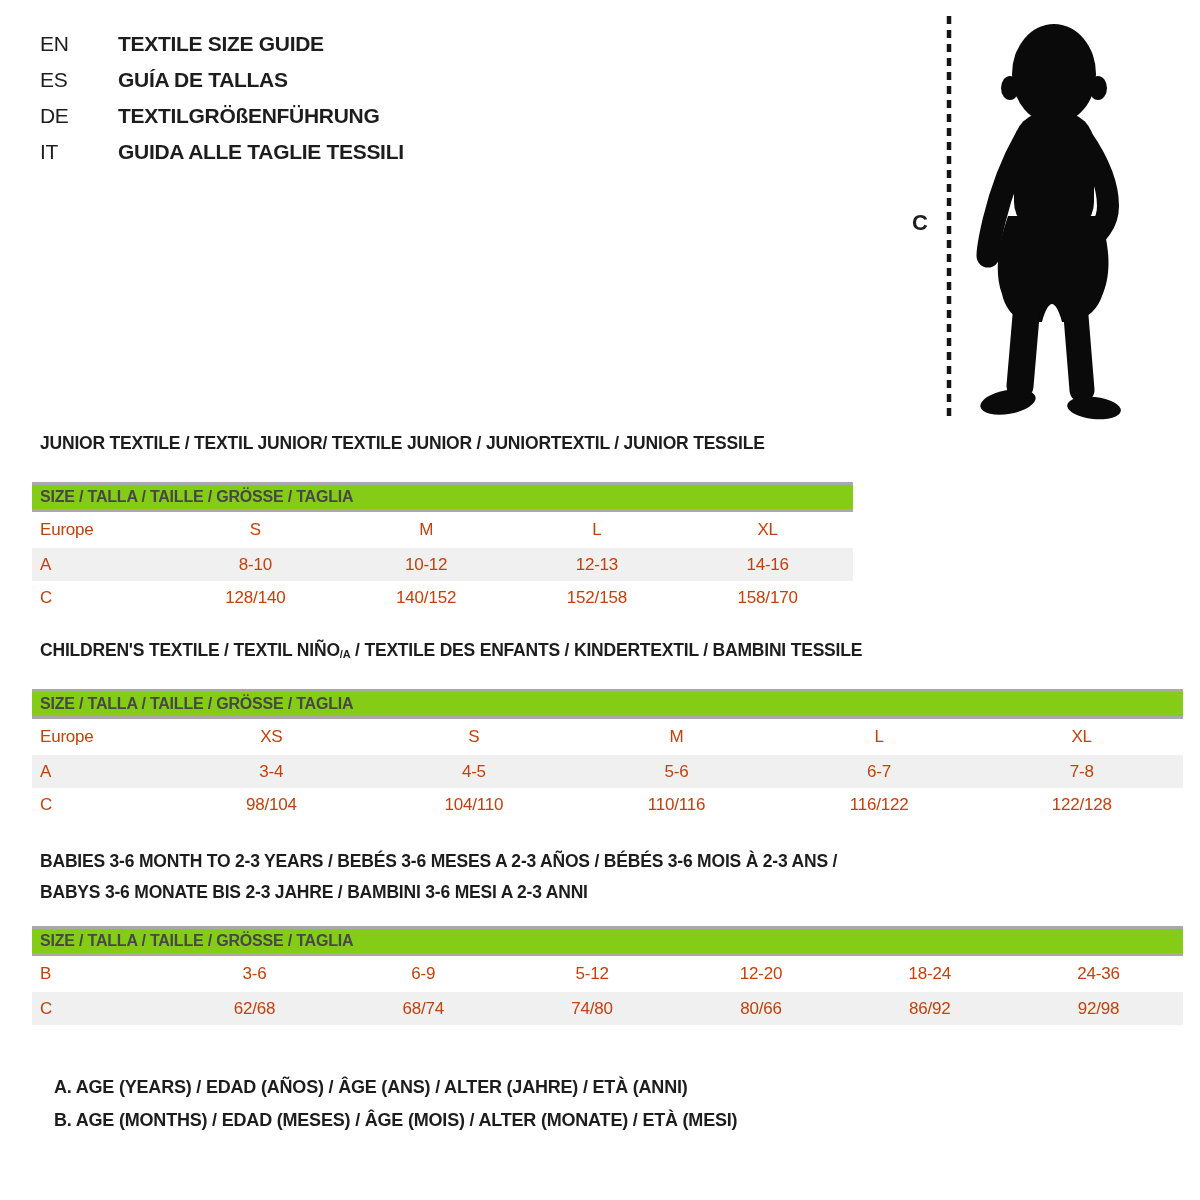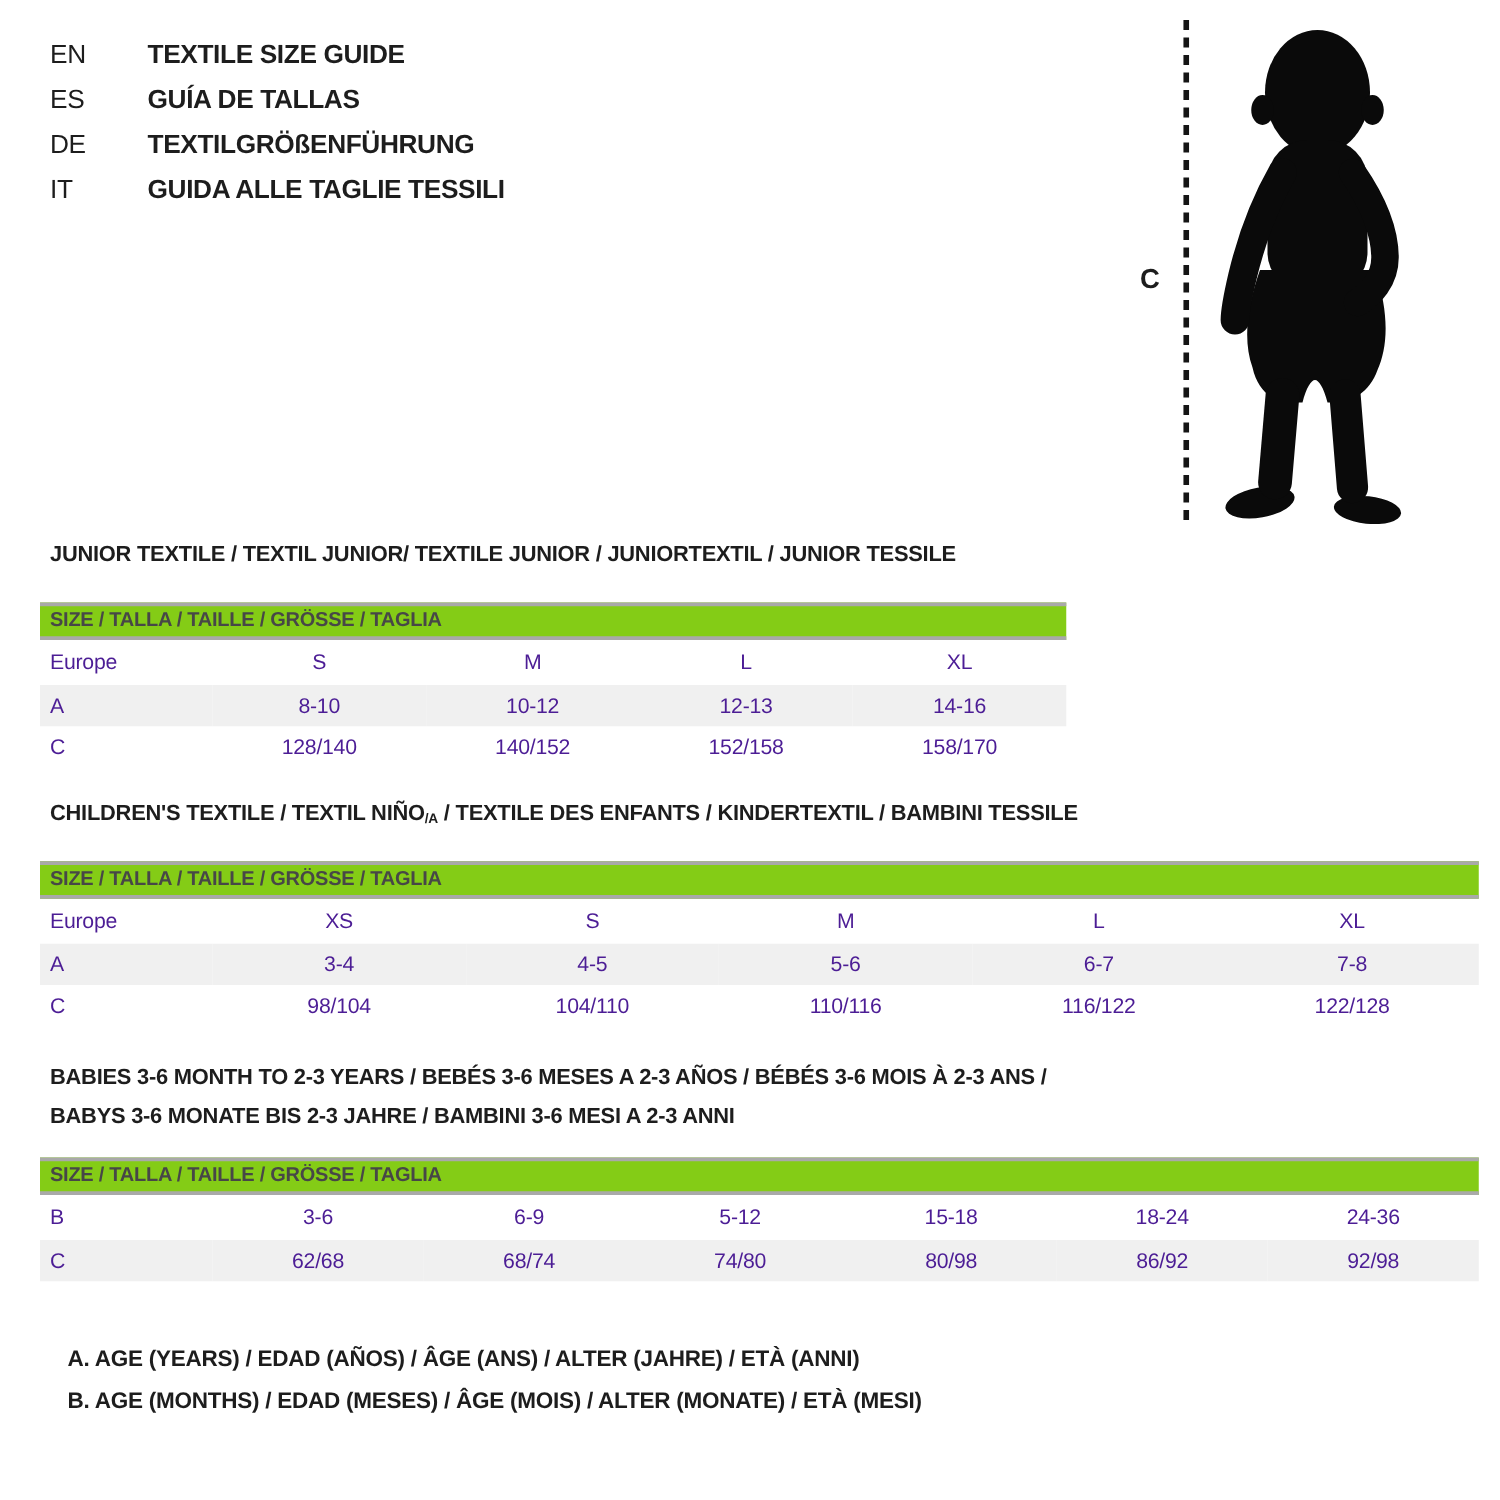--- a/index.html
+++ b/index.html
@@ -22,21 +22,21 @@
   .sec-heading{position:absolute;left:40px;font-size:17.5px;font-weight:700;
     letter-spacing:-0.2px;white-space:nowrap;}
   .sub-small{font-size:11px;vertical-align:-2px;font-weight:700;}
   .table-wrap{position:absolute;left:32px;}
   .size-bar{
     background:#84cc16;border-top:3px solid #a9a9a9;border-bottom:3px solid #a9a9a9;
     height:24px;line-height:24px;padding-left:8px;
     font-size:16px;font-weight:700;color:#474747;letter-spacing:-0.2px;
   }
   table.size-table{width:100%;border-collapse:collapse;table-layout:fixed;
-    font-size:17px;color:#4c1d95;letter-spacing:-0.2px;}
+    font-size:17px;color:#c2410c;letter-spacing:-0.2px;}
   table.size-table tr{height:33px;}
   table.size-table tr:first-child{height:36px;}
   table.size-table td{text-align:center;padding:0;}
   table.size-table td:first-child{text-align:left;padding-left:8px;width:130px;}
   table.size-table tr.shaded{background:#f0f0f0;}
   
   #junior-heading{top:433px;}
   #junior-table{top:482px;width:821px;}
   #children-heading{top:640px;}
   #children-table{top:689px;width:1151px;}
@@ -162,30 +162,30 @@
 <div class="sec-heading" id="babies-heading-2">BABYS 3-6 MONATE BIS 2-3 JAHRE / BAMBINI 3-6 MESI A 2-3 ANNI</div>
 <div class="table-wrap" id="babies-table">
   <div class="size-bar">SIZE / TALLA / TAILLE / GRÖSSE / TAGLIA</div>
   <table class="size-table">
       <tbody>
         <tr>
           <td>B</td>
           <td>3-6</td>
           <td>6-9</td>
           <td>5-12</td>
-          <td>15-18</td>
+          <td>12-20</td>
           <td>18-24</td>
           <td>24-36</td>
         </tr>
         <tr class="shaded">
           <td>C</td>
           <td>62/68</td>
           <td>68/74</td>
           <td>74/80</td>
-          <td>80/98</td>
+          <td>80/66</td>
           <td>86/92</td>
           <td>92/98</td>
         </tr>
       </tbody>
     </table>
 </div>
 
 <div class="legend">
   <div class="legend-line">A. AGE (YEARS) / EDAD (AÑOS) / ÂGE (ANS) / ALTER (JAHRE) / ETÀ (ANNI)</div>
   <div class="legend-line">B. AGE (MONTHS) / EDAD (MESES) / ÂGE (MOIS) / ALTER (MONATE) / ETÀ (MESI)</div>

